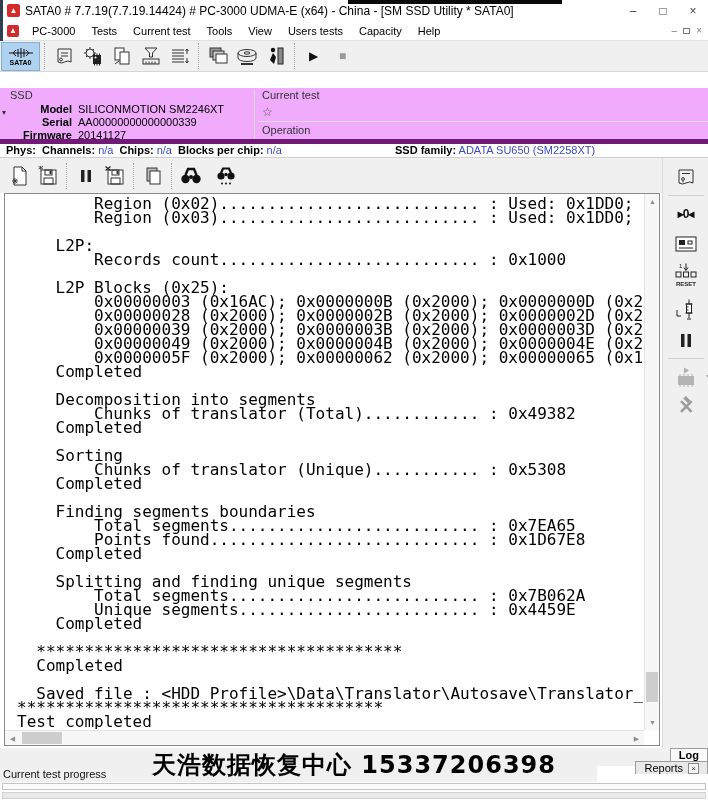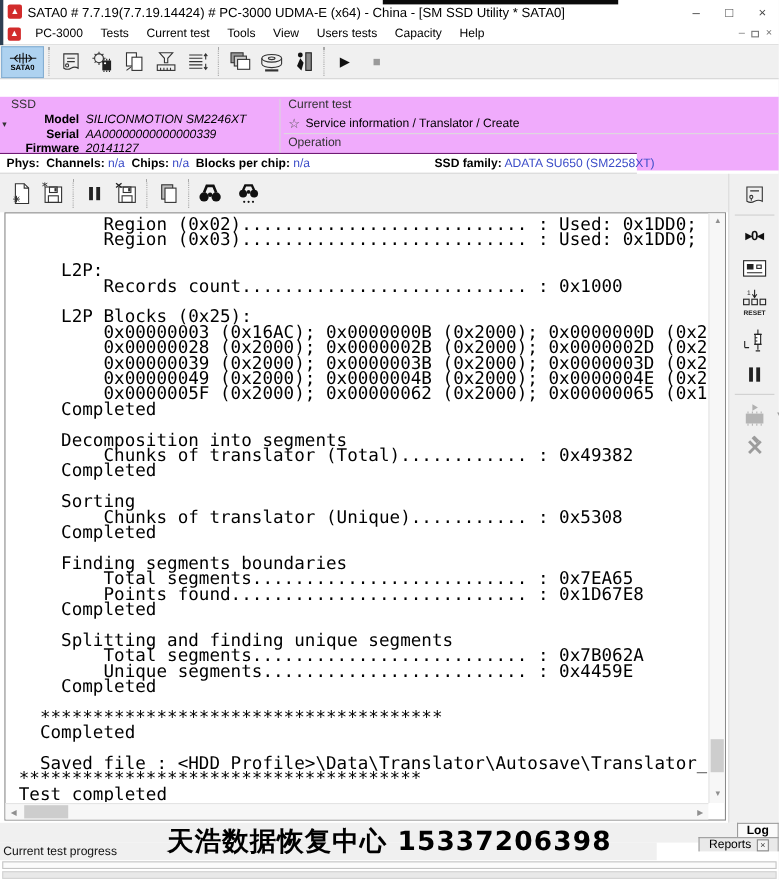--- a/index.html
+++ b/index.html
@@ -35,33 +35,33 @@
   .glyph-play { font-size:12px; color:#111; }
   .glyph-stop { font-size:12px; color:#9a9a9a; }
 
   
   #infopanel { left:0; top:88px; width:708px; height:67px; background:#f0abfc; font-size:11px; }
   .group-label { color:#333; font-size:11px; }
   #ssd-label { position:absolute; left:10px; top:1px; }
   #ssd-dd { position:absolute; left:2px; top:20px; font-size:8px; color:#333; }
   .ssd-row { position:absolute; left:0; width:250px; display:flex; }
   .ssd-row .k { width:72px; text-align:right; font-weight:bold; }
-  .ssd-row .v { padding-left:6px; white-space:nowrap;font-style:italic; }
+  .ssd-row .v { padding-left:6px; white-space:nowrap; }
   #info-divider { position:absolute; left:254px; top:2px; width:1px; height:63px; background:#d8d8d8; }
   #ct-label { position:absolute; left:262px; top:1px; }
   #ct-row { position:absolute; left:262px; top:17px; display:flex; align-items:center; }
   #ct-row .star { color:#555; margin-right:5px; font-size:12px; }
   #op-divider { position:absolute; left:258px; top:33px; width:450px; height:1px; background:#dcdcdc; }
   #op-label { position:absolute; left:262px; top:36px; }
   .op-dd { position:absolute; top:53px; font-size:8px; color:#333; }
 
   
-  #physbar { left:0; top:139px; width:579px; height:19px; background:#fff;
-             border-top:1px solid #701a75; border-bottom:1px solid #d0d0d0;
-             font-size:11px; display:flex; align-items:center; }
+  #physbar { left:0; top:139px; width:708px; height:19px; background:#fff;
+             border-top:5px solid #701a75; border-bottom:1px solid #d0d0d0;
+             font-size:11px; display:flex; align-items:flex-start; }
   #physbar b { font-weight:bold; }
   .blue { color:#3b4cc8; }
   .ph { margin-left:6px; white-space:nowrap; }
   #family-group { position:absolute; left:395px; white-space:nowrap; }
 
   
   #logtoolbar { left:0; top:158px; width:662px; height:35px; background:#f0f0f0;
                 display:flex; align-items:center; padding-left:4px; }
 
   
@@ -230,21 +230,20 @@
       <span class="v">20141127</span>
     </div>
     <div class="ssd-row" style="top:54px">
       <span class="k">Capacity</span>
       <span class="v">117 GB (229 113 856)</span>
     </div>
     <div id="info-divider"></div>
     <span id="ct-label" class="group-label">Current test</span>
     <div id="ct-row">
       <span class="star">☆</span>
-      <span>Service information / Translator / Create</span>
     </div>
     <div id="op-divider"></div>
     <span id="op-label" class="group-label">Operation</span>
     <span class="op-dd" style="left:262px">▾</span>
     <span class="op-dd" style="left:479px">▾</span>
   </div>
 
   <div class="abs" id="physbar">
     <b class="ph">Phys:</b>
     <b class="ph" style="">Channels:</b>

